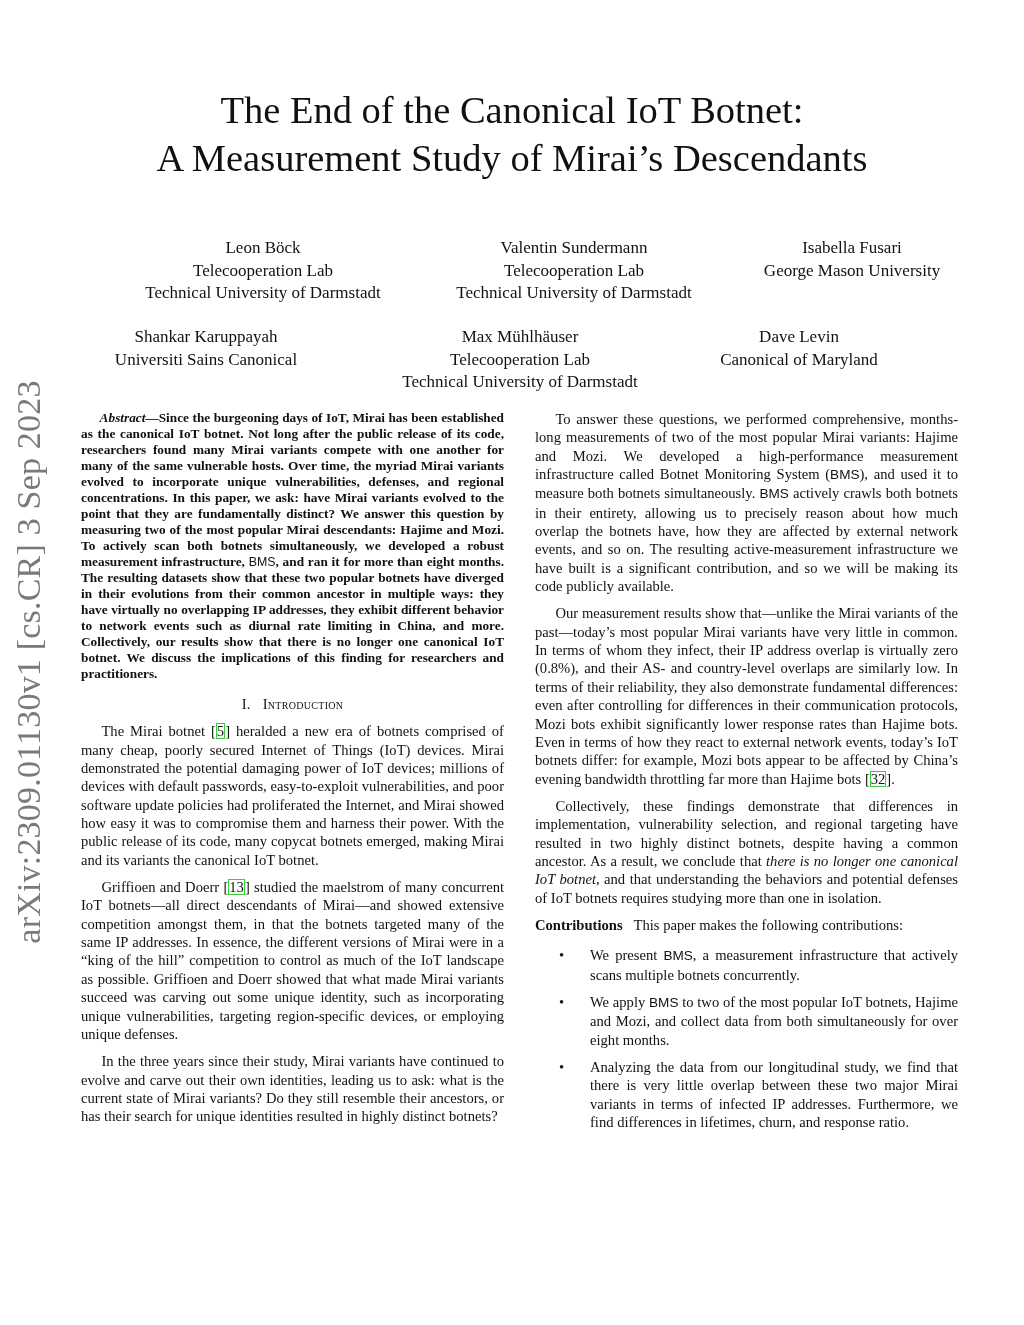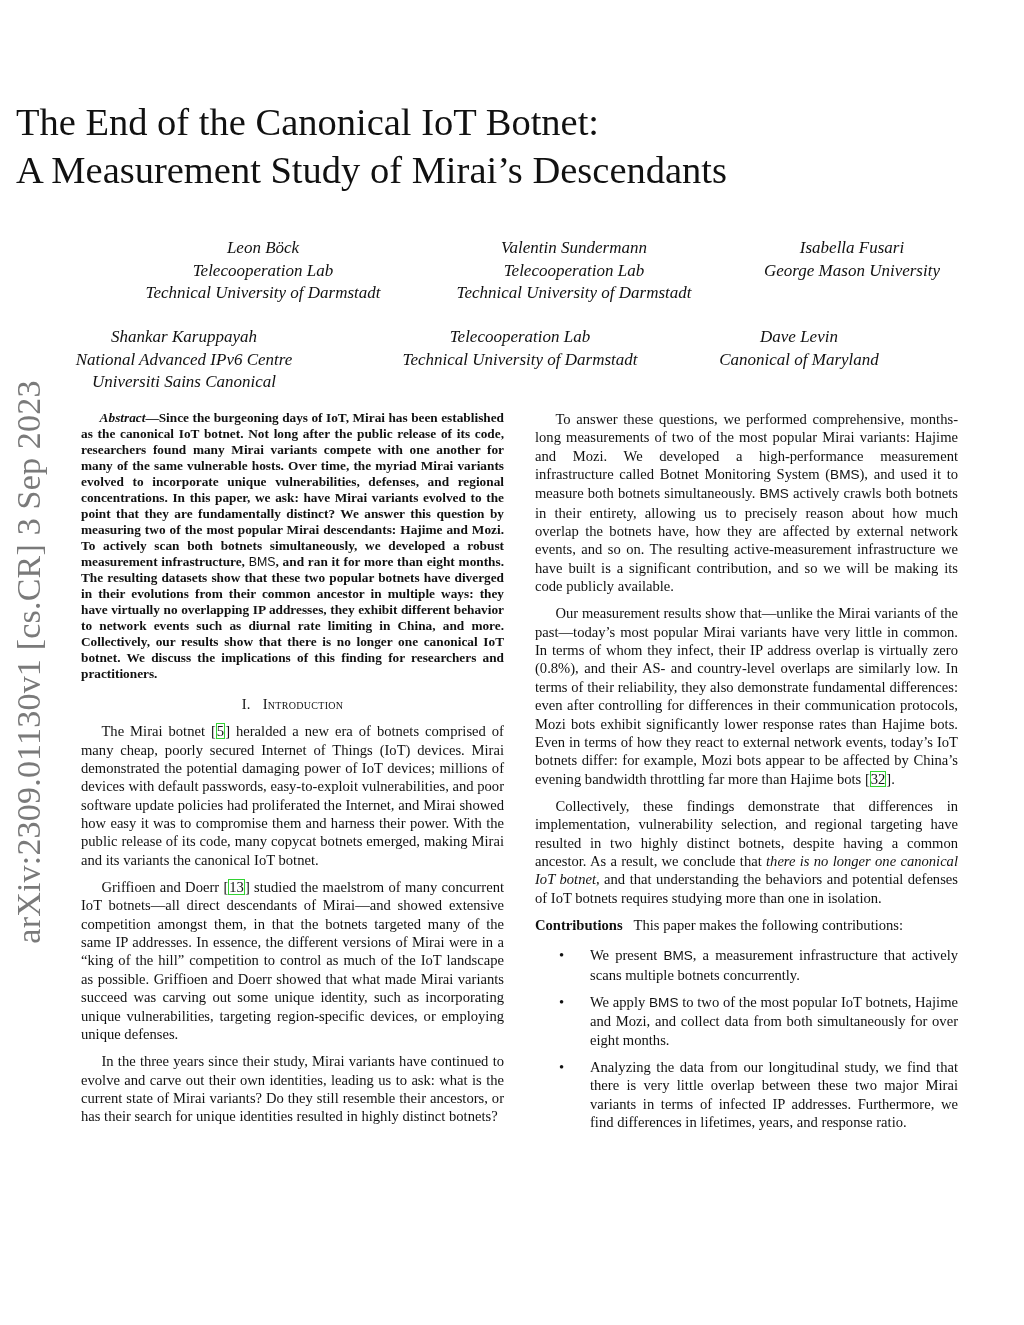--- a/index.html
+++ b/index.html
@@ -12,28 +12,27 @@
       position: absolute; left: 4px; top: 362px; width: 50px; height: 600px;
     }
     .arxiv-stamp span {
       position: absolute; left: 50%; top: 50%;
       transform: translate(-50%, -50%) rotate(-90deg);
       white-space: nowrap; font-size: 34px; color: #7a7a7a;
       letter-spacing: 0.2px;
     }
     .title {
       position: absolute; left: 0; right: 0; top: 82px;
-      font-size: 38.5px; line-height: 48px; font-weight: normal;
-      margin: 16px;
+      text-align: center; font-size: 38.5px; line-height: 48px; font-weight: normal;
+      margin: 4px;
     }
     .title div { white-space: nowrap; }
     .author {
       position: absolute; text-align: center; font-size: 17px; line-height: 22.5px;
       white-space: nowrap;
-      font-style: italic;
     }
     .author div { white-space: nowrap; }
     .col {
       position: absolute; width: 423px; font-size: 14.6px; line-height: 18.35px;
       text-align: justify;
     }
     .col p { margin: 0 0 9px 0; text-indent: 1.4em; hyphens: auto; }
     .col p.noindent { text-indent: 0; }
     .abstract { font-weight: bold; font-size: 13.3px; line-height: 16px; }
     .abstract .abs-label { font-style: italic; }
@@ -72,26 +71,26 @@
 <div class="author" style="left:444px; width:260px; top:237px;">
   <div>Valentin Sundermann</div>
   <div>Telecooperation Lab</div>
   <div>Technical University of Darmstadt</div>
 </div>
 <div class="author" style="left:754px; width:196px; top:237px;">
   <div>Isabella Fusari</div>
   <div>George Mason University</div>
 </div>
 
-<div class="author" style="left:62px; width:244px; top:326px;">
+<div class="author" style="left:84px; width:244px; top:326px;">
   <div>Shankar Karuppayah</div>
-  <div>National Advanced IPv6 Centre</div>
   <div>Universiti Sains Canonical</div>
 </div>
 <div class="author" style="left:388px; width:264px; top:326px;">
+  <div>Max Mühlhäuser</div>
   <div>Telecooperation Lab</div>
   <div>Technical University of Darmstadt</div>
 </div>
 <div class="author" style="left:708px; width:182px; top:326px;">
   <div>Dave Levin</div>
   <div>Canonical of Maryland</div>
 </div>
 
 <div class="col" style="left:81px; top:410px;">
   <p class="abstract"><span class="abs-label">Abstract</span><span>—</span><span>Since the burgeoning days of IoT, Mirai has been established as the canonical IoT botnet. Not long after the public release of its code, researchers found many Mirai variants compete with one another for many of the same vulnerable hosts. Over time, the myriad Mirai variants evolved to incorporate unique vulnerabilities, defenses, and regional concentrations. In this paper, we ask: have Mirai variants evolved to the point that they are fundamentally distinct? We answer this question by measuring two of the most popular Mirai descendants: Hajime and Mozi. To actively scan both botnets simultaneously, we developed a robust measurement infrastructure, </span><span class="sans" style="font-weight:normal;">BMS</span><span>, and ran it for more than eight months. The resulting datasets show that these two popular botnets have diverged in their evolutions from their common ancestor in multiple ways: they have virtually no overlapping IP addresses, they exhibit different behavior to network events such as diurnal rate limiting in China, and more. Collectively, our results show that there is no longer one canonical IoT botnet. We discuss the implications of this finding for researchers and practitioners.</span></p>
@@ -110,15 +109,15 @@
 
   <p><span>Our measurement results show that—unlike the Mirai variants of the past—today’s most popular Mirai variants have very little in common. In terms of whom they infect, their IP address overlap is virtually zero (0.8%), and their AS- and country-level overlaps are similarly low. In terms of their reliability, they also demonstrate fundamental differences: even after controlling for differences in their communication protocols, Mozi bots exhibit significantly lower response rates than Hajime bots. Even in terms of how they react to external network events, today’s IoT botnets differ: for example, Mozi bots appear to be affected by China’s evening bandwidth throttling far more than Hajime bots [</span><a class="cite">32</a><span>].</span></p>
 
   <p><span>Collectively, these findings demonstrate that differences in implementation, vulnerability selection, and regional targeting have resulted in two highly distinct botnets, despite having a common ancestor. As a result, we conclude that </span><span class="italic">there is no longer one canonical IoT botnet</span><span>, and that understanding the behaviors and potential defenses of IoT botnets requires studying more than one in isolation.</span></p>
 
   <p class="noindent" style="margin-bottom:12px;"><span class="bold">Contributions</span>&nbsp;&nbsp;&nbsp;<span>This paper makes the following contributions:</span></p>
 
   <ul class="contrib">
     <li><span class="bullet">•</span><span>We present </span><span class="sans">BMS</span><span>, a measurement infrastructure that actively scans multiple botnets concurrently.</span></li>
     <li><span class="bullet">•</span><span>We apply </span><span class="sans">BMS</span><span> to two of the most popular IoT botnets, Hajime and Mozi, and collect data from both simultaneously for over eight months.</span></li>
-    <li><span class="bullet">•</span><span>Analyzing the data from our longitudinal study, we find that there is very little overlap between these two major Mirai variants in terms of infected IP addresses. Furthermore, we find differences in lifetimes, years, and response ratio.</span></li>
+    <li><span class="bullet">•</span><span>Analyzing the data from our longitudinal study, we find that there is very little overlap between these two major Mirai variants in terms of infected IP addresses. Furthermore, we find differences in lifetimes, churn, and response ratio.</span></li>
   </ul>
 </div>
 
 </body></html>

